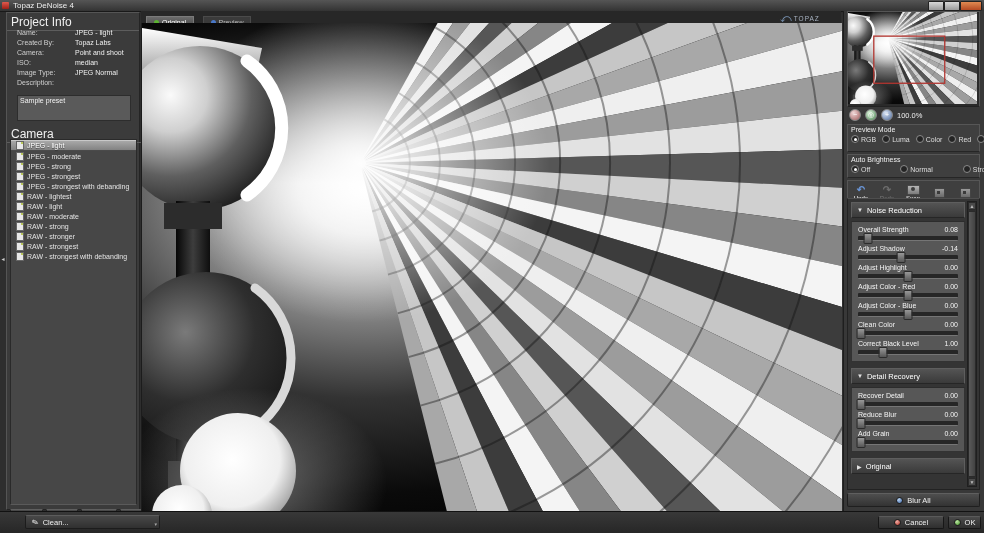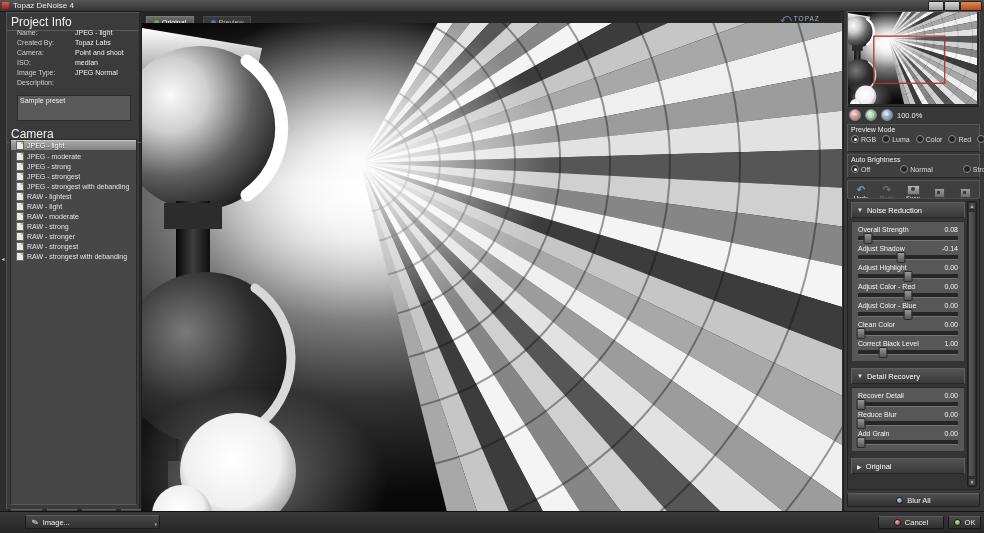--- a/index.html
+++ b/index.html
@@ -580,21 +580,21 @@
 </div>
 
 <div class="abs reset-btn">
   <span class="dot-ic blue"></span>
   <span>Blur All</span>
 </div>
 
 <div class="abs bottombar"></div>
 <div class="menu-btn">
   <span class="pen">✎</span>
-  <span>Image...</span>
+  <span>Clean...</span>
   <span class="corner">▾</span>
 </div>
 <div class="bbtn cancel-btn">
   <span class="dot-ic red"></span>
   <span>Cancel</span>
 </div>
 <div class="bbtn ok-btn">
   <span class="dot-ic green"></span>
   <span>OK</span>
 </div>

